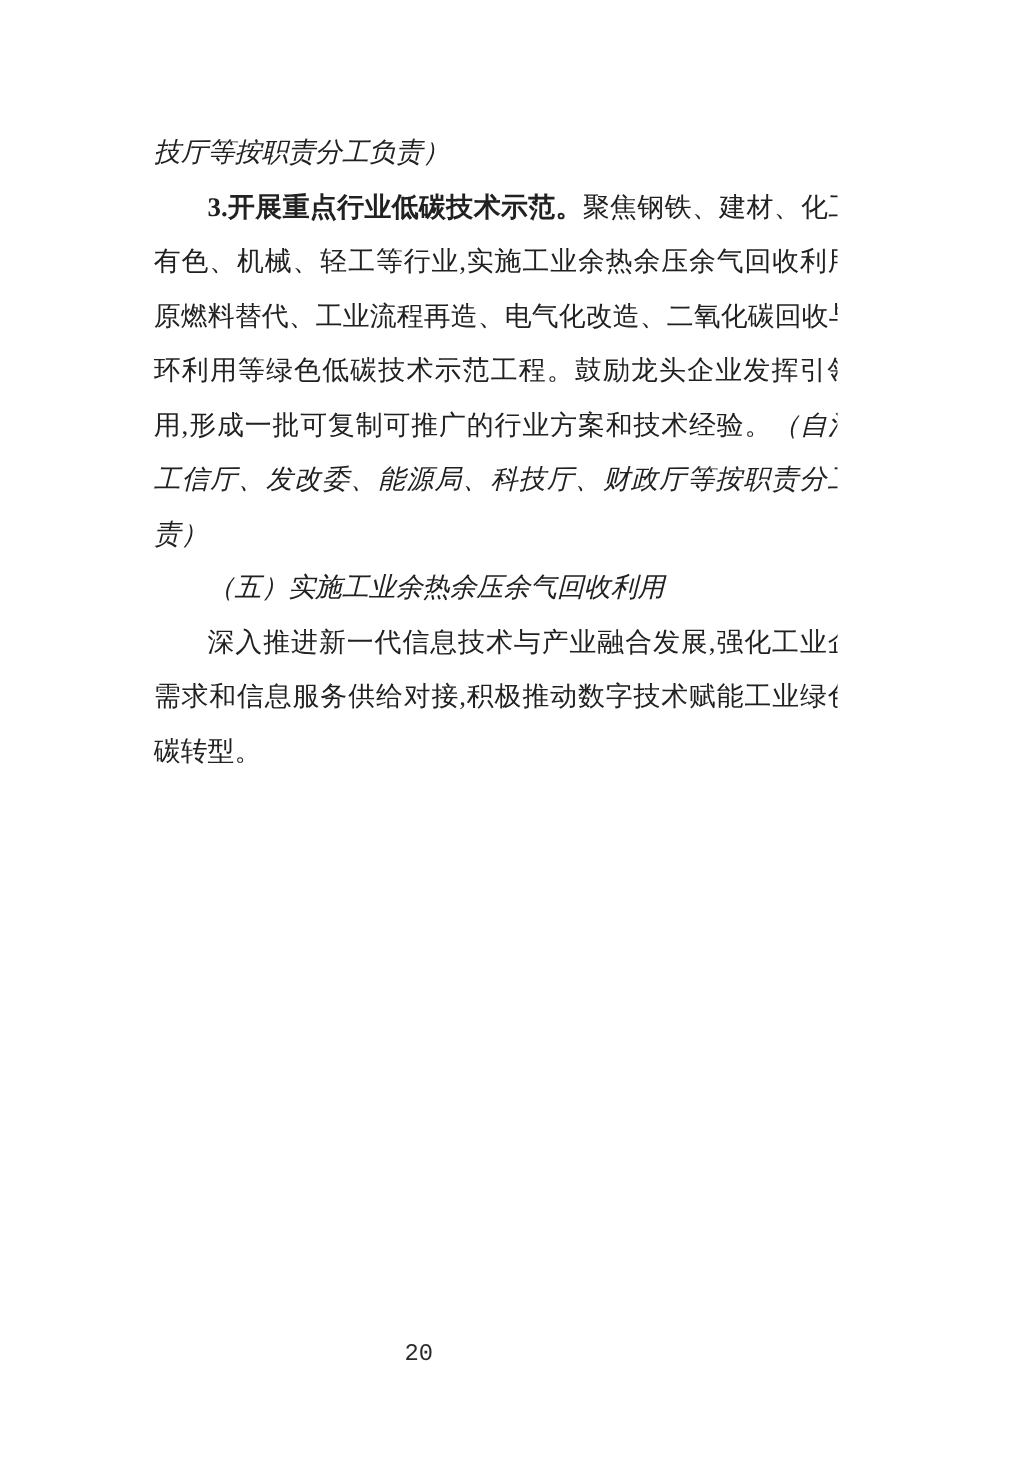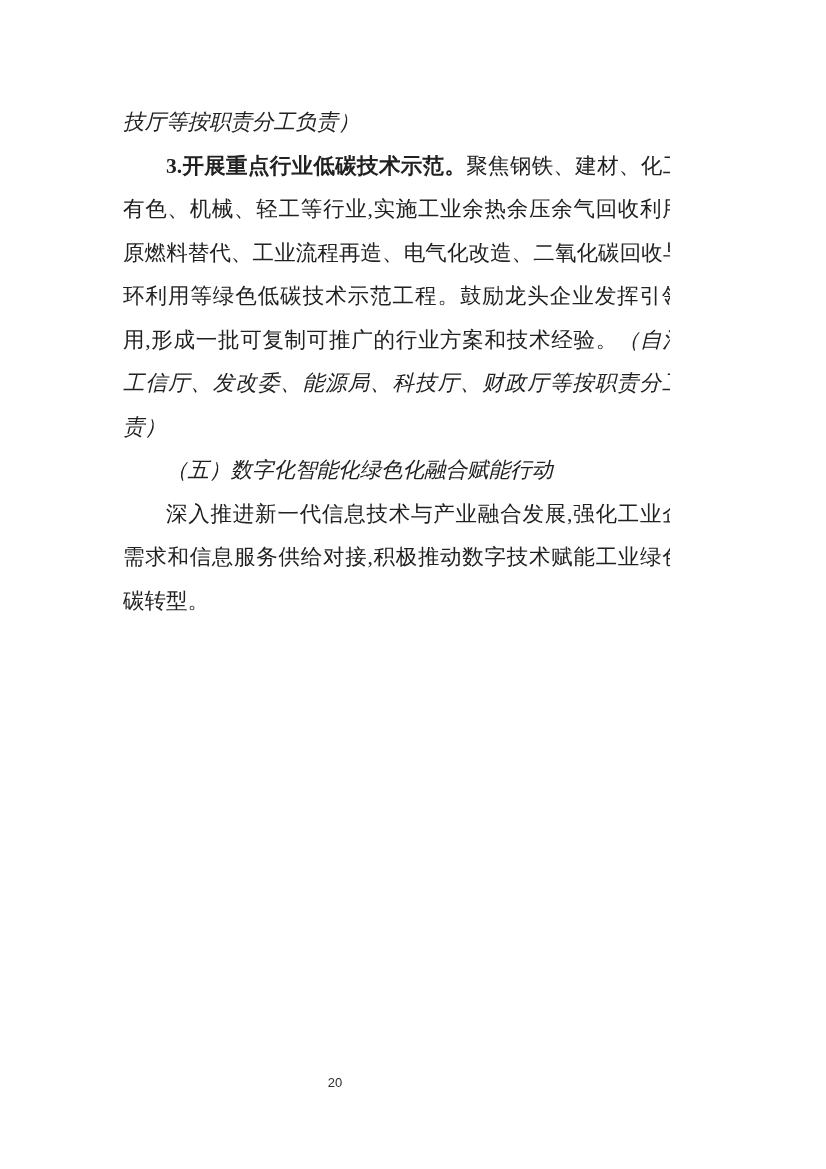--- a/index.html
+++ b/index.html
@@ -38,38 +38,38 @@
   }
   .k {
     font-style: italic;
   }
   .pagenum {
     position: absolute;
     top: 1072px;
     left: 0;
     width: 100%;
     text-align: center;
-    font-size: 13px;
+    font-size: 19px;
     line-height: 22px;
     color: #2b2b2b;
-    font-family: Liberation Sans, sans-serif;
+    font-family: Liberation Mono, monospace;
   }
 </style>
 </head>
 <body>
 
 <div class="page">
 
   <div class="content">
 
     <p class="para noindent"><span class="k">技厅等按职责分工负责）</span></p>
 
     <p class="para"><span class="b">3.开展重点行业低碳技术示范。</span><span>聚焦钢铁、建材、化工、有色、机械、轻工等行业,实施工业余热余压余气回收利用、原燃料替代、工业流程再造、电气化改造、二氧化碳回收与循环利用等绿色低碳技术示范工程。鼓励龙头企业发挥引领作用,形成一批可复制可推广的行业方案和技术经验。</span><span class="k">（自治区工信厅、发改委、能源局、科技厅、财政厅等按职责分工负责）</span></p>
 
-    <p class="para"><span class="k">（五）数字化智能化绿色化融合赋能行动</span></p>
+    <p class="para"><span class="k">（五）实施工业余热余压余气回收利用</span></p>
 
     <p class="para"><span>深入推进新一代信息技术与产业融合发展,强化工业企业需求和信息服务供给对接,积极推动数字技术赋能工业绿色低碳转型。</span></p>
 
 
 
   </div>
 
   <div class="pagenum">20</div>
 
 </div>

